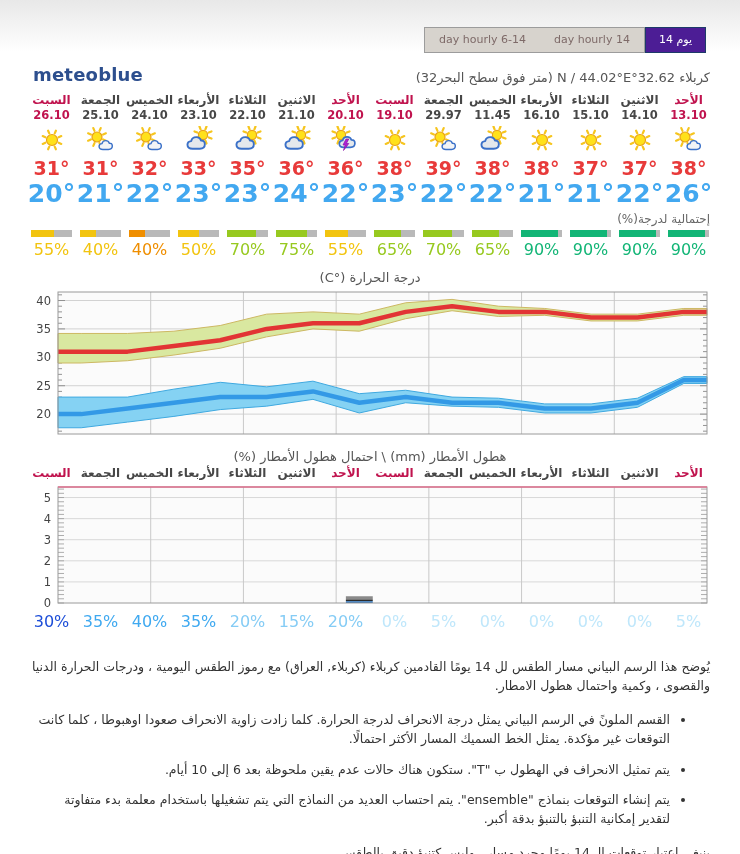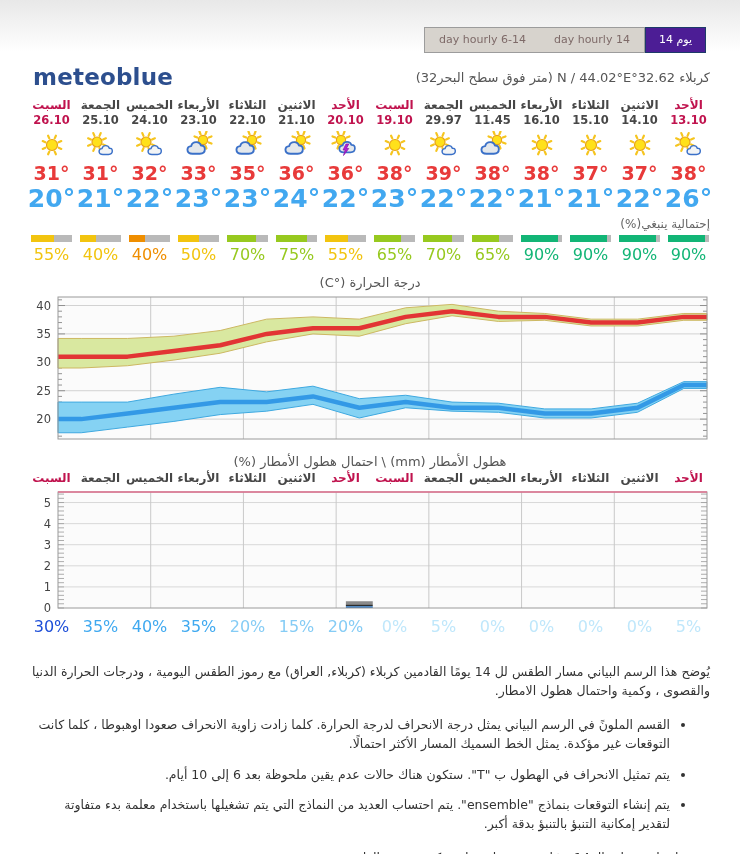--- a/index.html
+++ b/index.html
@@ -10,21 +10,21 @@
 
   
   .tabbar-zone { height: 58px; position: relative; }
   .tabbar { position: absolute; top: 27px; right: 34px; display: flex; direction: ltr; }
   .tab-group { display: flex; border: 1px solid #9c9c9c; background: #d7d3cd; }
   .tab { padding: 5px 14px 6px 14px; font-size: 11px; color: #7e6a68; cursor: pointer; white-space: nowrap; }
   .tab.active { background: #4c1d95; color: #ffffff; border: 1px solid #1d3b69; padding: 5px 13px 6px 13px; }
 
   
   .brand-row { display: flex; justify-content: space-between; align-items: flex-start; padding: 6px 30px 0 33px; }
-  .brand { font-size: 23px; font-weight: bold; color: #2d4f8e; letter-spacing: 0.2px; text-align: center; }
+  .brand { font-size: 18px; font-weight: bold; color: #2d4f8e; letter-spacing: 0.2px; text-align: center; }
   .location { direction: rtl; font-size: 13px; color: #555; padding-top: 6px; }
 
   
   .grid14 { display: flex; flex-direction: row-reverse; margin: 0 27px; }
   .grid14 > div { flex: 1; text-align: center; }
   .day-col { cursor: pointer; }
   .day-name { font-size: 12px; font-weight: bold; color: #474747; line-height: 15px; white-space: nowrap; }
   .day-date { font-size: 11.5px; font-weight: bold; color: #474747; line-height: 14px; }
   .weekend .day-name, .weekend .day-date { color: #c0134e; }
   .day-icon { height: 34px; padding-top: 4px; }
@@ -336,21 +336,21 @@
             <line x1="15.3" y1="7.4" x2="14.1" y2="4.7" stroke="#f6c51e" stroke-width="2.2" stroke-linecap="round"></line>
             <line x1="20.7" y1="7.4" x2="21.9" y2="4.7" stroke="#f6c51e" stroke-width="2.2" stroke-linecap="round"></line>
             <line x1="24.6" y1="11.3" x2="27.3" y2="10.1" stroke="#f6c51e" stroke-width="2.2" stroke-linecap="round"></line>
             <circle cx="18" cy="14" r="5.5" fill="#ffe11a" stroke="#e8a21a" stroke-width="1.2"></circle>
           </svg></div>
         <div class="tmax">31°</div>
         <div class="tmin">20°</div>
       </div>
     </div>
 
-  <div class="pred-label">إحتمالية ينبغي(%)</div>
+  <div class="pred-label">إحتمالية لدرجة(%)</div>
   <div class="grid14" id="pred-bars">
       <div class="pred-bar-wrap">
         <div class="pred-bar">
           <div class="pred-fill" style="width:90%;background:#12b576"></div>
         </div>
       </div>
       <div class="pred-bar-wrap">
         <div class="pred-bar">
           <div class="pred-fill" style="width:90%;background:#12b576"></div>
         </div>

